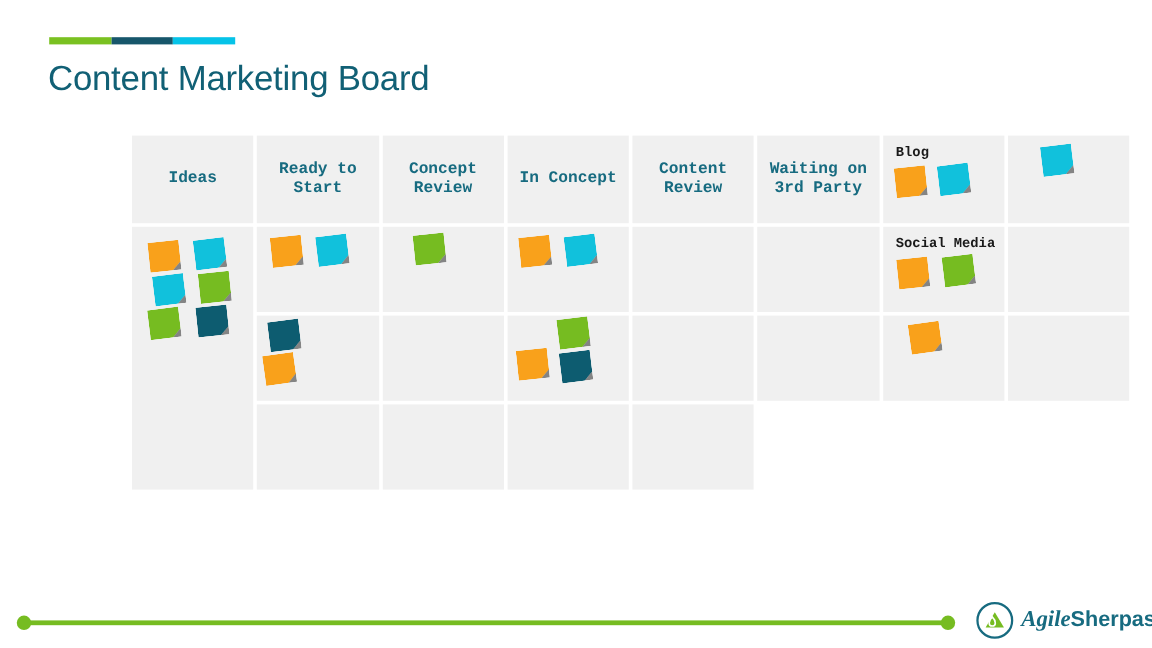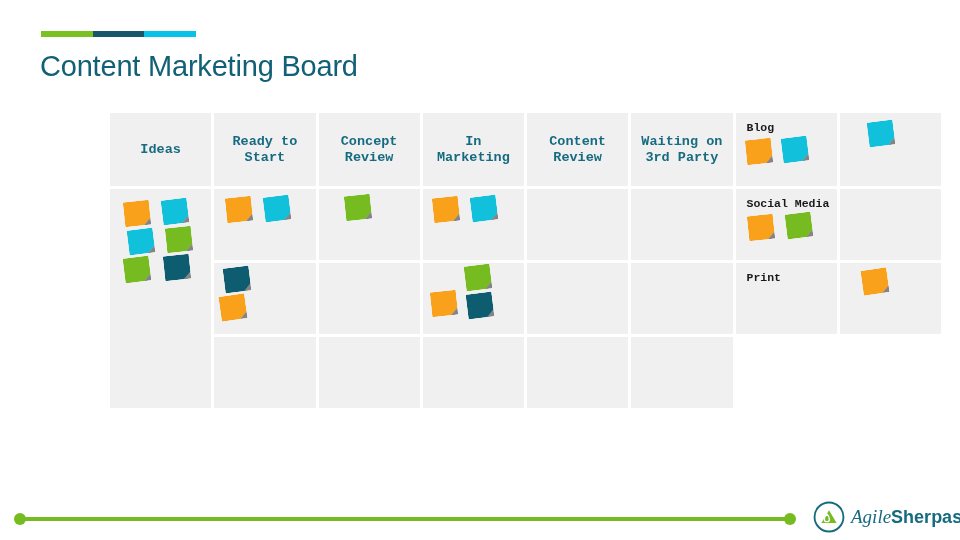--- a/index.html
+++ b/index.html
@@ -149,21 +149,21 @@
     gap: 5px;
   }
   .logo-mark { width: 34px; height: 34px; display: block; }
   .logo-text {
     font-size: 19px;
     white-space: nowrap;
     font-family: "Liberation Serif", serif;
   }
   .logo-agile {
     font-style: italic;
-    font-weight: normal;
+    font-weight: bold;
     color: #176B80;
     margin-top: 32px;
   }
   .logo-sherpas {
     font-weight: bold;
     color: #176B80;
     font-family: "Liberation Sans", sans-serif;
     font-size: 18px;
   }
 </style>
@@ -175,21 +175,21 @@
   <div class="accent-seg s2"></div>
   <div class="accent-seg s3"></div>
 </div>
 
 <div class="page-title">Content Marketing Board</div>
 
 <div class="board" id="board">
     <div class="cell head-cell">Ideas</div>
     <div class="cell head-cell">Ready to Start</div>
     <div class="cell head-cell">Concept Review</div>
-    <div class="cell head-cell">In Marketing</div>
+    <div class="cell head-cell">In Concept</div>
     <div class="cell head-cell">Content Review</div>
     <div class="cell head-cell">Waiting on 3rd Party</div>
     <div class="cell ideas-cell">
       <div class="note c-orange" style="left: 14px; top: 12px; transform: rotate(-6deg);">
         <div class="sheet"></div>
         <div class="fold"></div>
       </div>
       <div class="note c-cyan" style="left: 52px; top: 10px; transform: rotate(-7deg);">
         <div class="sheet"></div>
         <div class="fold"></div>
@@ -288,23 +288,20 @@
         <div class="sheet"></div>
         <div class="fold"></div>
       </div>
       <div class="note c-teal" style="left: 44px; top: 30px; transform: rotate(-7deg);">
         <div class="sheet"></div>
         <div class="fold"></div>
       </div>
     </div>
     <div class="cell body-cell"></div>
     <div class="cell body-cell"></div>
-    <div class="cell body-cell">
-      <div class="row-label">Print</div>
-    </div>
     <div class="cell body-cell">
       <div class="note c-orange" style="left: 22px; top: 6px; transform: rotate(-8deg);">
         <div class="sheet"></div>
         <div class="fold"></div>
       </div>
     </div>
     <div class="cell body-cell"></div>
     <div class="cell body-cell"></div>
     <div class="cell body-cell"></div>
     <div class="cell body-cell"></div>

